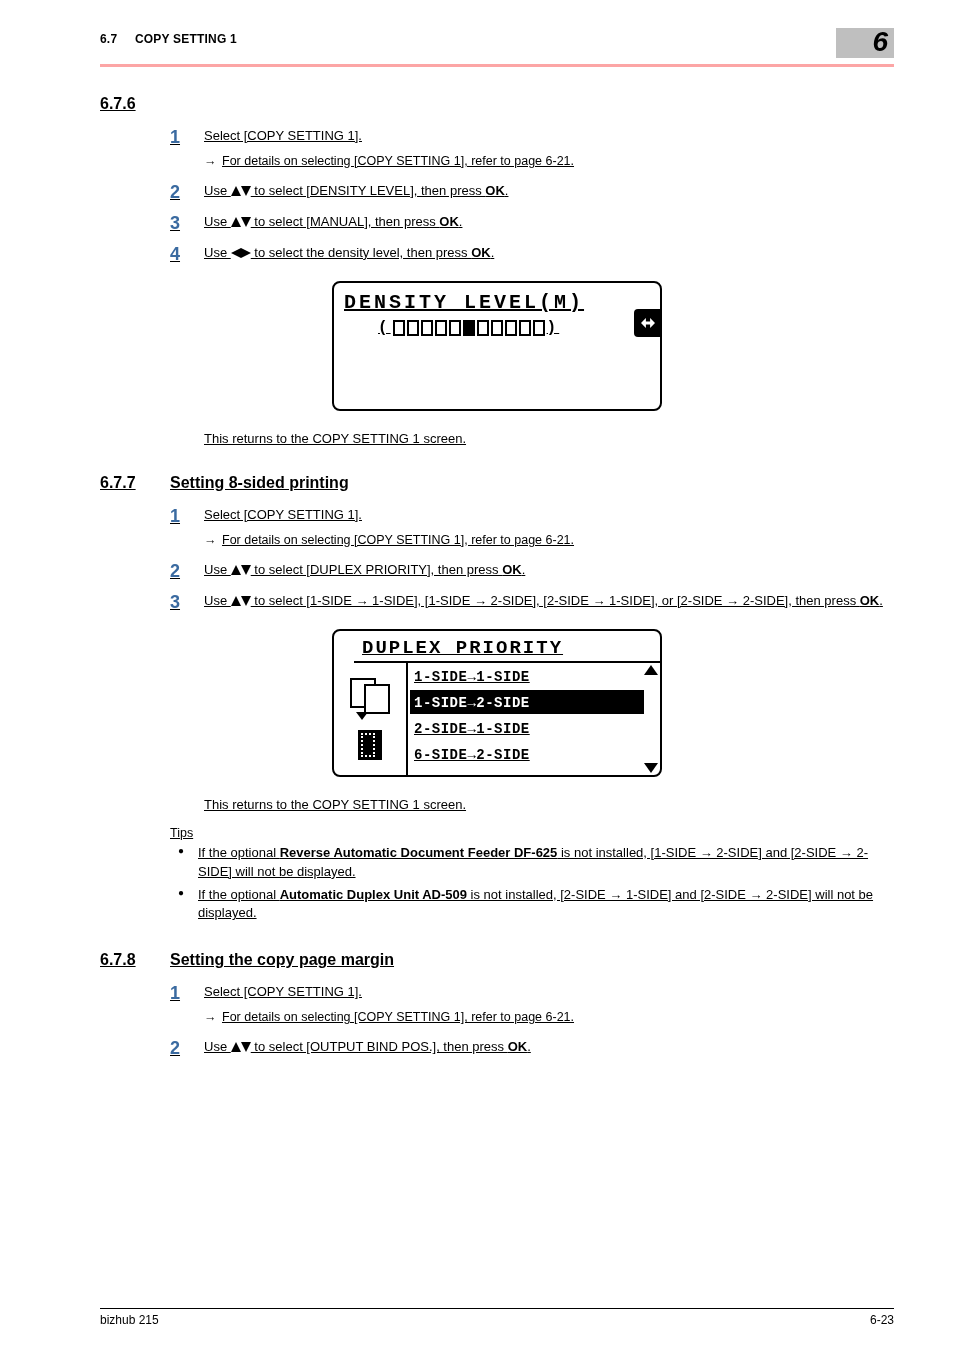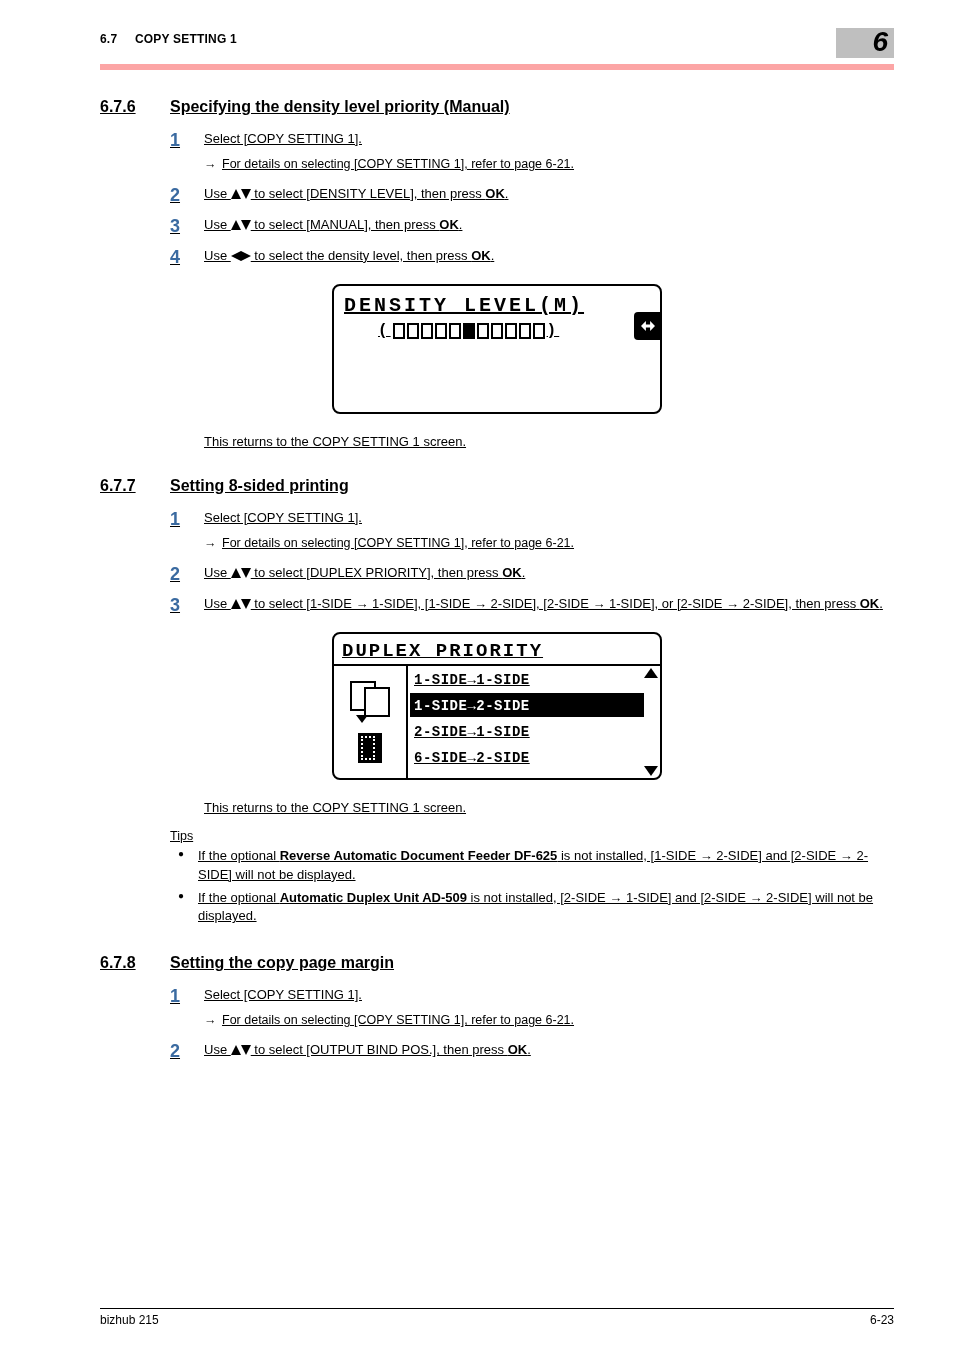--- a/index.html
+++ b/index.html
@@ -14,21 +14,21 @@
     width: 954px;
     height: 1351px;
     box-sizing: border-box;
     padding: 30px 60px 20px 100px;
     position: relative;
   }
   .rh {
     display: flex;
     justify-content: space-between;
     align-items: flex-start;
-    border-bottom: 6px solid #fca5a5;
+    border-bottom: 3px solid #fca5a5;
     padding-bottom: 2px;
     height: 32px;
   }
   .rh-left {
     font-size: 12px;
     font-weight: bold;
     padding-top: 2px;
     letter-spacing: 0.2px;
   }
   .chapter-box {
@@ -180,20 +180,21 @@
     font-weight: 600;
     position: relative;
     padding: 6px 0 0 0;
     overflow: hidden;
   }
   .lcd2-title {
     font-size: 19px;
     letter-spacing: 2px;
     padding: 0 8px 2px;
     border-bottom: 2px solid #000;
+    margin-left: 20px;
   }
   .lcd2-body {
     display: flex;
     height: 112px;
   }
   .lcd2-icons {
     width: 72px;
     border-right: 2px solid #000;
     display: flex;
     flex-direction: column;
@@ -321,21 +322,20 @@
       <span>COPY SETTING 1</span>
     </div>
     <div class="chapter-box">
       <span>6</span>
     </div>
   </div>
 
   <div class="section">
     <div class="sec-row">
       <div class="sec-num">6.7.6</div>
-      <div class="sec-title">Specifying the density level priority (Manual)</div>
     </div>
     <div class="steps">
       <div class="step">
         <div class="step-num">1</div>
         <div class="step-body">
           <span>Select [COPY SETTING 1].</span>
           <div class="subline">For details on selecting [COPY SETTING 1], refer to page 6-21.</div>
         </div>
       </div>
       <div class="step">

